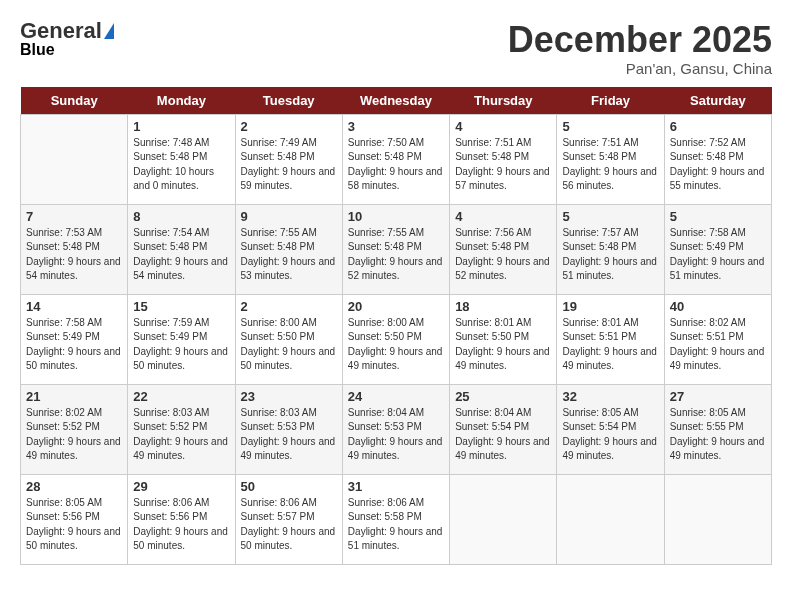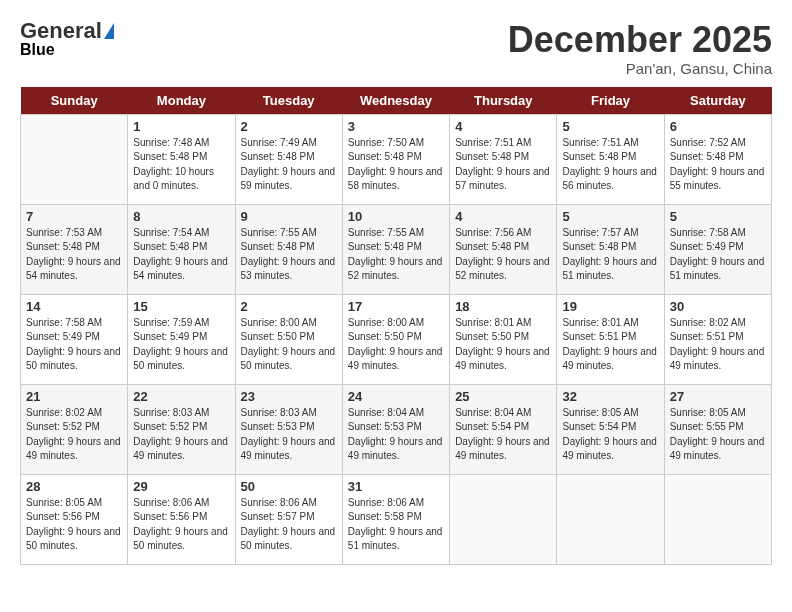--- a/index.html
+++ b/index.html
@@ -198,33 +198,33 @@
         </td>
         <td>
           <span class="day-num">15</span>
           <div class="day-info">Sunrise: 7:59 AM<br>Sunset: 5:49 PM<br>Daylight: 9 hours and 50 minutes.</div>
         </td>
         <td>
           <span class="day-num">2</span>
           <div class="day-info">Sunrise: 8:00 AM<br>Sunset: 5:50 PM<br>Daylight: 9 hours and 50 minutes.</div>
         </td>
         <td>
-          <span class="day-num">17</span>
+          <span class="day-num">20</span>
           <div class="day-info">Sunrise: 8:00 AM<br>Sunset: 5:50 PM<br>Daylight: 9 hours and 49 minutes.</div>
         </td>
         <td>
           <span class="day-num">18</span>
           <div class="day-info">Sunrise: 8:01 AM<br>Sunset: 5:50 PM<br>Daylight: 9 hours and 49 minutes.</div>
         </td>
         <td>
           <span class="day-num">19</span>
           <div class="day-info">Sunrise: 8:01 AM<br>Sunset: 5:51 PM<br>Daylight: 9 hours and 49 minutes.</div>
         </td>
         <td>
-          <span class="day-num">30</span>
+          <span class="day-num">40</span>
           <div class="day-info">Sunrise: 8:02 AM<br>Sunset: 5:51 PM<br>Daylight: 9 hours and 49 minutes.</div>
         </td>
       </tr>
       <tr>
         <td>
           <span class="day-num">21</span>
           <div class="day-info">Sunrise: 8:02 AM<br>Sunset: 5:52 PM<br>Daylight: 9 hours and 49 minutes.</div>
         </td>
         <td>
           <span class="day-num">22</span>

